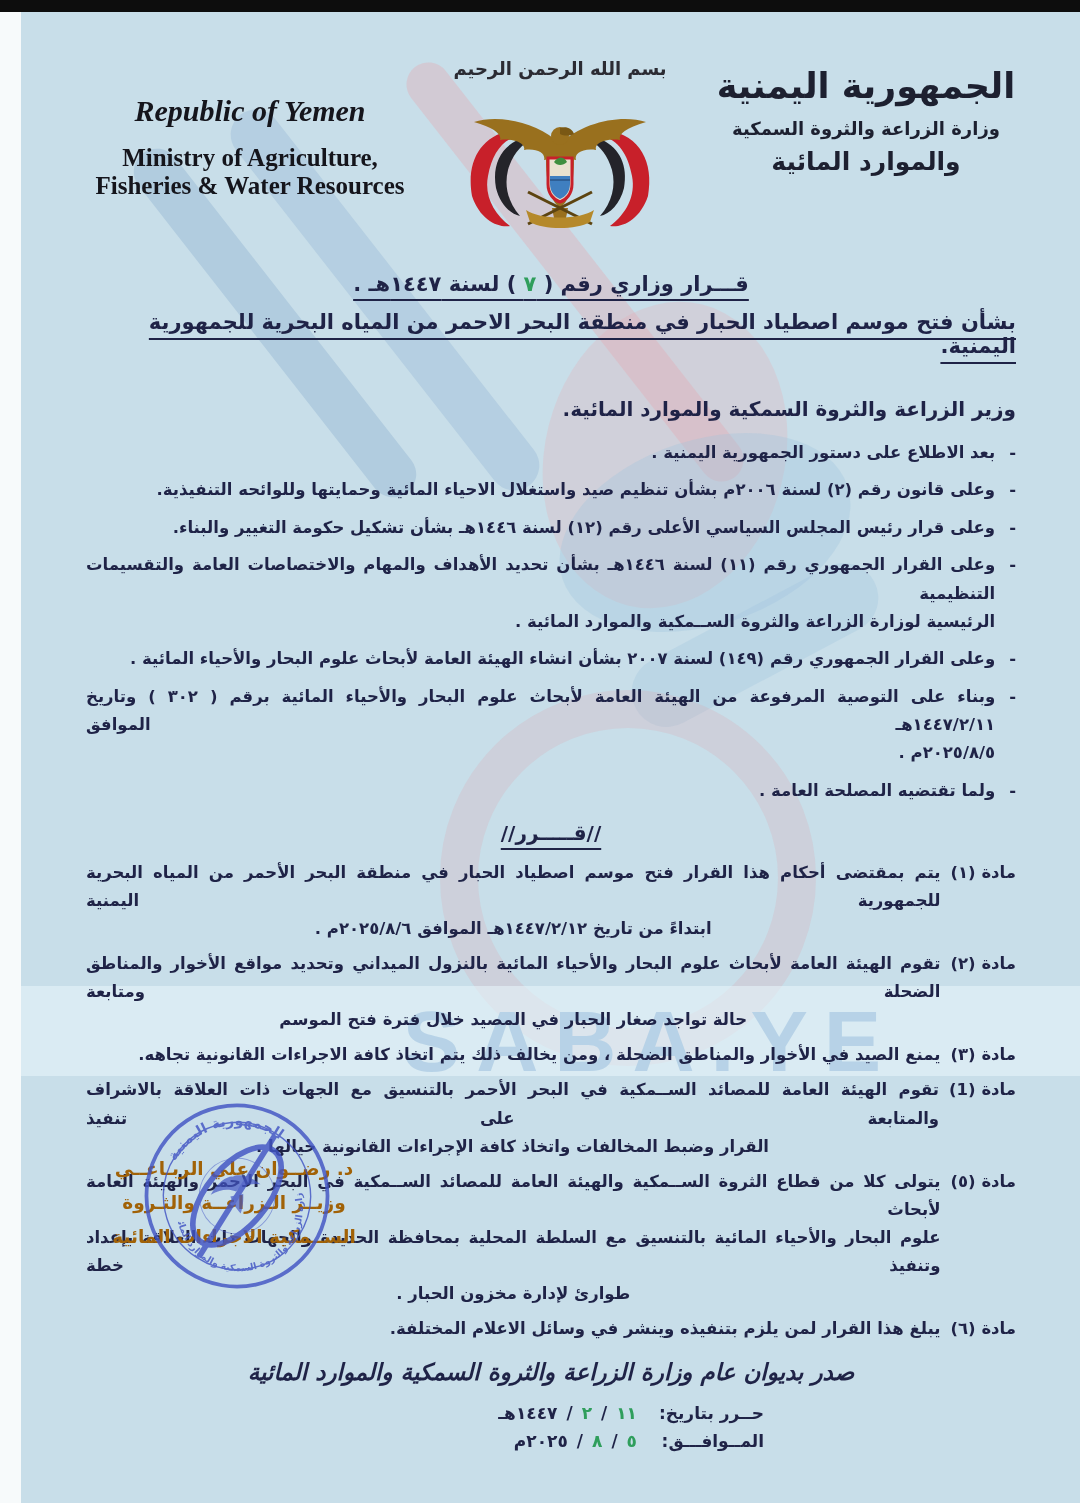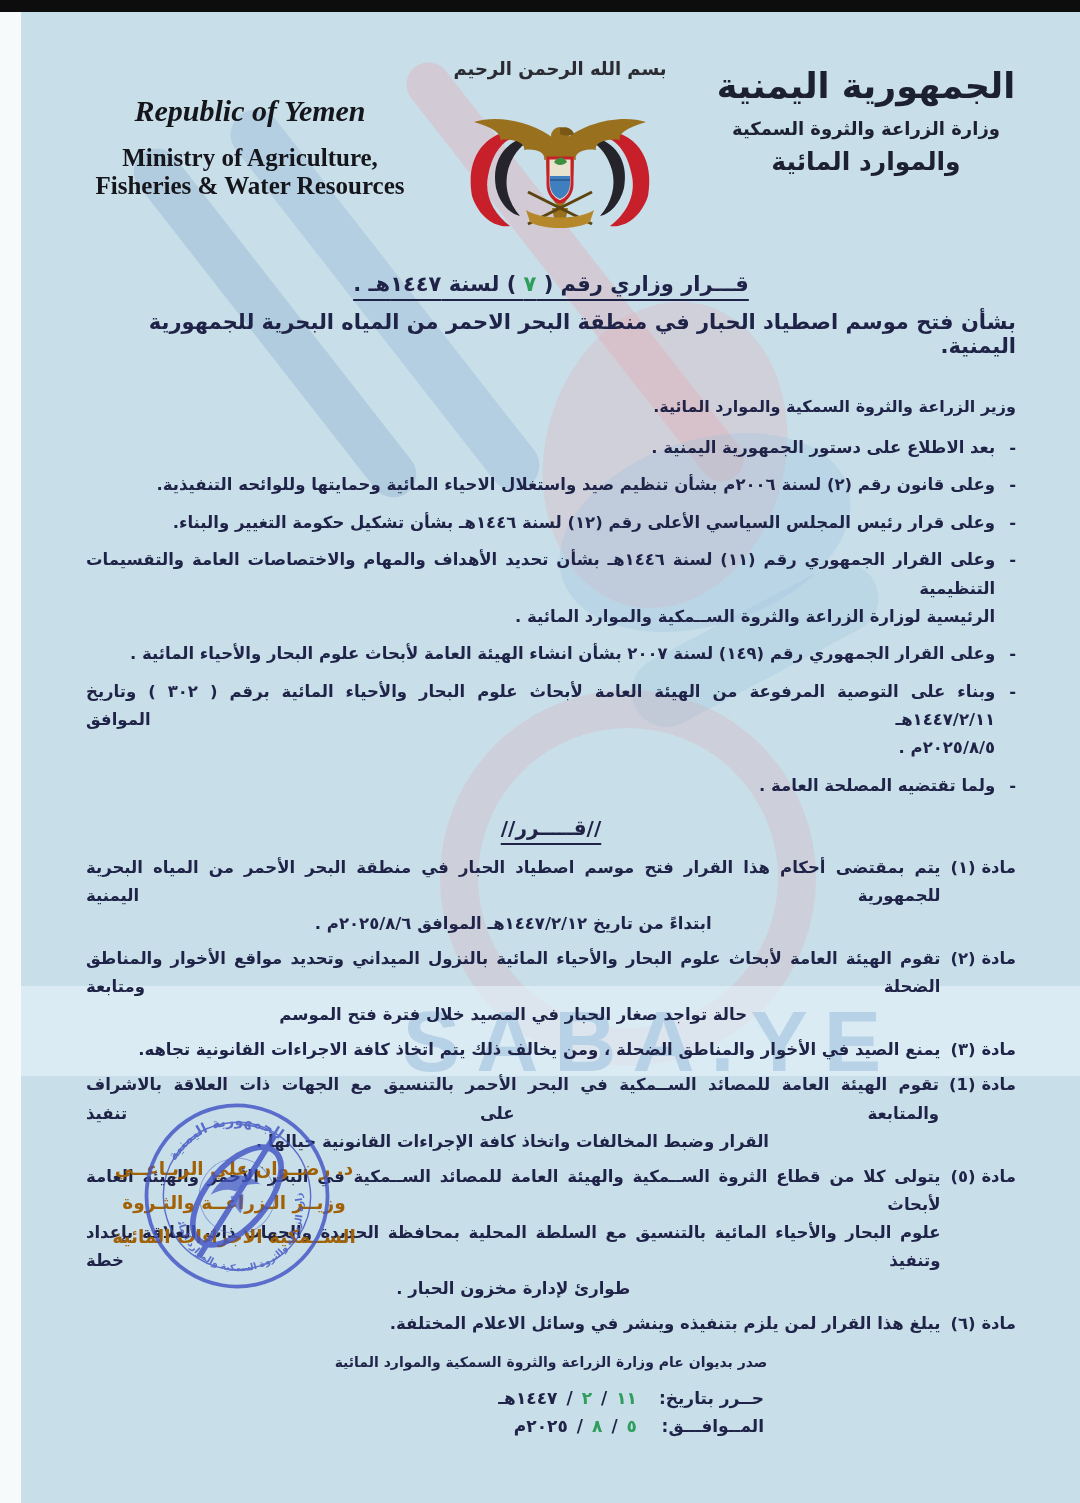--- a/index.html
+++ b/index.html
@@ -38,38 +38,38 @@
   .hdr-ar .a2{font-size:18px;font-weight:bold;margin-bottom:8px;}
   .hdr-ar .a3{font-size:25px;font-weight:bold;}
 
   
   .content{position:absolute;left:86px;top:272px;width:930px;direction:rtl;z-index:2;
            color:#1f2347;font-weight:700;}
   .title1{text-align:center;font-size:21px;margin-bottom:14px;
           text-decoration:underline;text-underline-offset:8px;text-decoration-thickness:2px;}
   .title1 .gnum{color:#2f9e5c;}
   .title2{text-align:right;font-size:21px;margin-bottom:16px;
-          text-underline-offset:9px;text-decoration-thickness:2px;}
-  .title3{text-align:right;font-size:16px;margin-bottom:18px;margin-top:39px;}
+          text-decoration:underline;text-underline-offset:9px;text-decoration-thickness:2px;}
+  .title3{text-align:right;font-size:20px;margin-bottom:18px;margin-top:39px;}
 
   .bul{display:flex;gap:14px;margin-bottom:9px;font-size:16.5px;line-height:1.72;}
   .bul .dash{flex:0 0 auto;}
   .bul .txt{flex:1;}
   .line{}
   .line.f{text-align:justify;text-align-last:justify;}
   .line.c{text-align:center;}
 
   .qarar{text-align:center;font-size:20px;margin:16px 0 14px 0;
          text-decoration:underline;text-underline-offset:8px;text-decoration-thickness:2px;}
 
   .art{display:flex;gap:10px;margin-bottom:7px;font-size:16.5px;line-height:1.7;}
   .art .lbl{flex:0 0 auto;white-space:nowrap;}
   .art .txt{flex:1;}
 
-  .issued{text-align:center;font-size:14px;margin-top:16px;margin-bottom:18px;}
+  .issued{text-align:center;font-size:23px;margin-top:16px;margin-bottom:18px;font-style:italic;}
 
   .daterow{display:flex;gap:9px;font-size:17px;margin-right:252px;margin-bottom:8px;align-items:baseline;}
   .daterow .dl{min-width:118px;}
   .daterow .gn{color:#2f9e5c;}
 
   .sig{position:absolute;left:88px;top:1152px;width:292px;direction:rtl;text-align:center;z-index:3;
        color:#a16207;font-weight:700;font-size:18.5px;line-height:1.85;}
 
   .stamp{position:absolute;left:138px;top:1094px;width:198px;height:204px;z-index:4;
          opacity:.82;transform:rotate(-12deg);}

